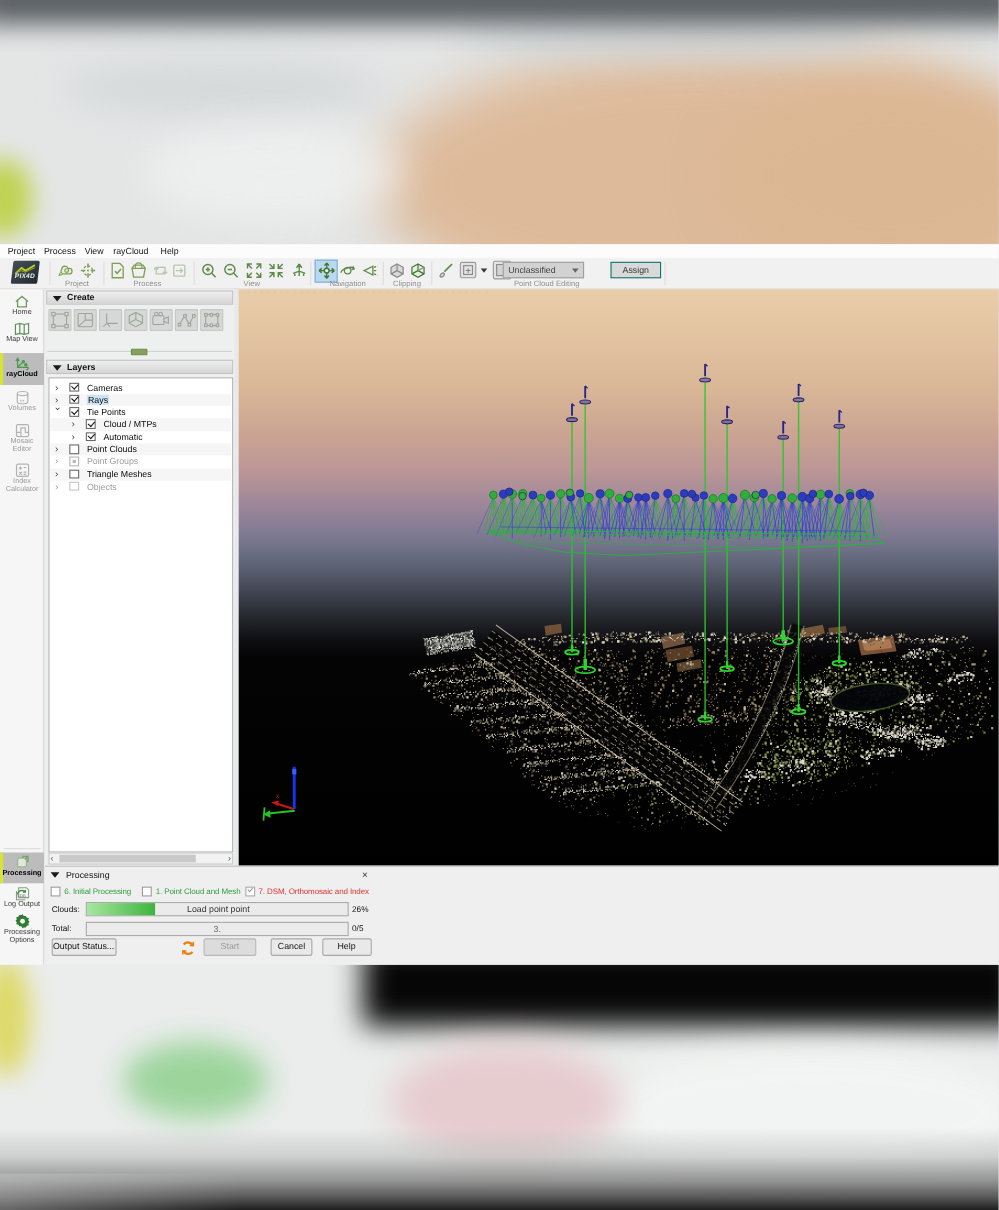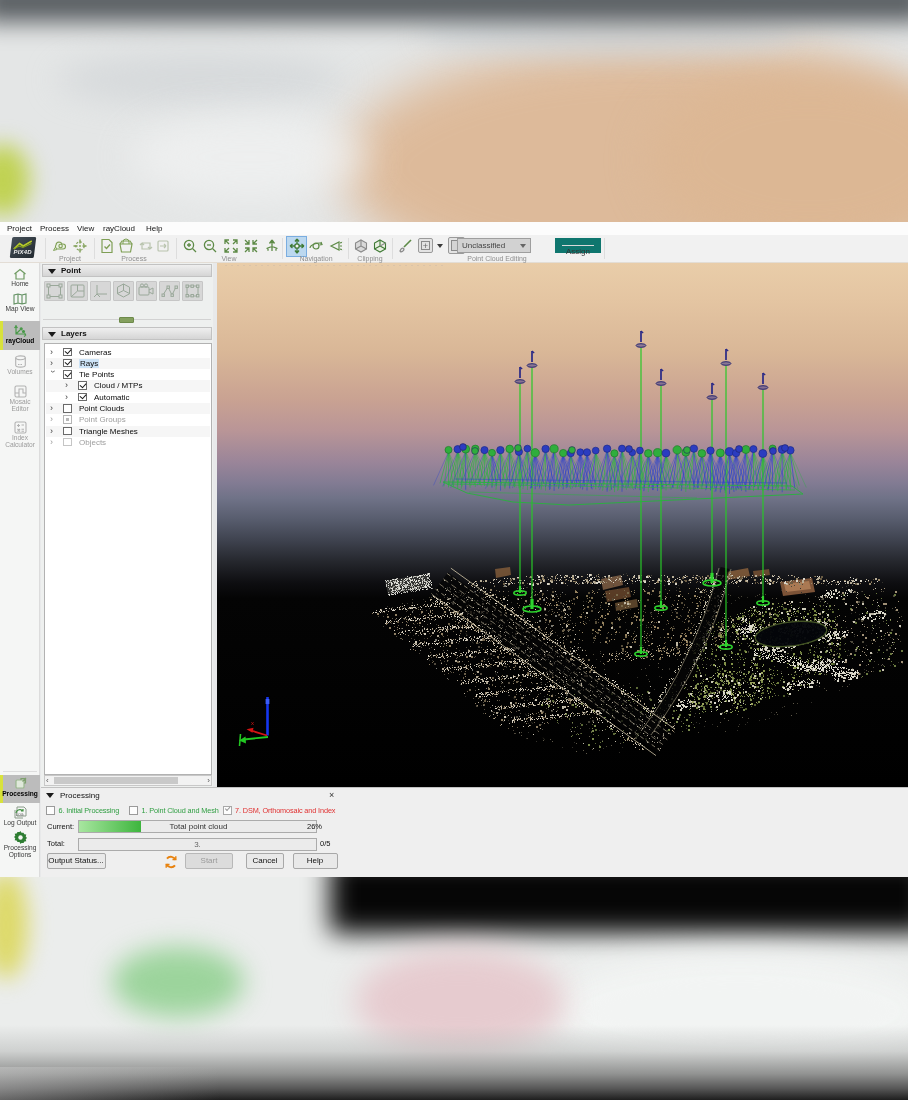--- a/index.html
+++ b/index.html
@@ -153,21 +153,21 @@
       <path d="M13 2L6 9" stroke-width="1.6"></path>
       <path d="M2 13c1-3 2-3 3-3l1 1c0 1 0 2-3 3z" fill="#e8e8e8" stroke="#8a8a8a"></path>
     </svg>
  <div class="abs" style="left:418px;top:3px;width:15px;height:15px;background:#e3e3e3;border:1px solid #9a9a9a;border-radius:2px"></div>
  <div class="abs" style="left:421px;top:6px;width:9px;height:9px;border:1px solid #8a8a8a;font-size:9px;line-height:8px;text-align:center;color:#6a6a6a">+</div>
  <div class="abs" style="left:437px;top:9px;width:0;height:0;border-left:3.5px solid transparent;border-right:3.5px solid transparent;border-top:4px solid #3a3a3a"></div>
  <div class="abs" style="left:448px;top:2px;width:17px;height:17px;background:#e3e3e3;border:1px solid #9a9a9a;border-radius:2px"></div>
  <div class="abs" style="left:451px;top:5px;width:11px;height:11px;background:#d4d4d4;border:1px solid #8a8a8a"></div>
  <div class="abs" style="left:468px;top:9px;width:0;height:0;border-left:3.5px solid transparent;border-right:3.5px solid transparent;border-top:4px solid #3a3a3a"></div>
  <div class="abs" style="left:457px;top:3px;width:74px;height:15px;background:#d2d2d2;border:1px solid #9e9e9e;font-size:8px;color:#444;line-height:13px"><span style="margin-left:4px">Unclassified</span><span class="abs" style="right:4px;top:5px;width:0;height:0;border-left:3px solid transparent;border-right:3px solid transparent;border-top:4px solid #666"></span></div>
- <div class="abs" style="left:555px;top:3px;width:46px;height:15px;background:#d9d9d9;border:7px solid #0f766e;font-size:8px;color:#333;text-align:center;line-height:13px">Assign</div>
+ <div class="abs" style="left:555px;top:3px;width:46px;height:15px;background:#d9d9d9;border:1px solid #0f766e;font-size:8px;color:#333;text-align:center;line-height:13px">Assign</div>
  <div class="tlabel" style="left:70px">Project</div>
     <div class="tlabel" style="left:134px">Process</div>
     <div class="tlabel" style="left:229px">View</div>
     <div class="tlabel" style="left:316px">Navigation</div>
     <div class="tlabel" style="left:370px">Clipping</div>
     <div class="tlabel" style="left:497px">Point Cloud Editing</div>
 </div>
 <div id="sidebar">
  <div class="sitem" style="top:5px">
       <svg width="14" height="12" viewBox="0 0 14 12" fill="none" stroke="#6f9a62" stroke-width="1.2">
@@ -234,21 +234,21 @@
       <svg width="13" height="13" viewBox="0 0 13 13">
         <path fill="#2e7d32" d="M6.5 0l1 1.7h2l.9 1.6 1.9.3-.6 1.9L13 6.9l-1.3 1.4.6 1.9-1.9.3-.9 1.6h-2L6.5 13l-1-1.9h-2l-.9-1.6-1.9-.3.6-1.9L0 6.1l1.3-1.4-.6-1.9 1.9-.3.9-1.6h2z" transform="translate(0 0) scale(1 1)"></path>
         <circle cx="6.5" cy="6.5" r="2.2" fill="#f5f6f5"></circle>
       </svg>
       <div class="lab">Processing<br>Options</div>
     </div>
 </div>
 <div id="leftpanel">
  <div class="phead" style="top:1px">
       <span class="tri"></span>
-      <span class="tx">Point</span>
+      <span class="tx">Create</span>
     </div>
  <div class="cbtn" style="left:3px"><svg width="19" height="18" viewBox="0 0 19 18" fill="none" stroke="#9aa89a" stroke-width="1">
         <rect x="3.5" y="3.5" width="12" height="11"></rect>
         <rect x="2" y="2" width="3" height="3" fill="#d7d7d7"></rect>
         <rect x="14" y="2" width="3" height="3" fill="#d7d7d7"></rect>
         <rect x="2" y="13" width="3" height="3" fill="#d7d7d7"></rect>
         <rect x="14" y="13" width="3" height="3" fill="#d7d7d7"></rect>
       </svg></div>
  <div class="cbtn" style="left:26px"><svg width="19" height="18" viewBox="0 0 19 18" fill="none" stroke="#9aa89a" stroke-width="1">
         <rect x="3" y="3" width="13" height="12" rx="1"></rect>
@@ -850,26 +850,26 @@
  <div class="abs" style="left:19px;top:3px;font-size:8px;color:#111">Processing</div>
  <div class="abs" style="left:288px;top:2px;font-size:9px;color:#333">×</div>
  <div class="pcb" style="left:5px;top:18px"></div>
     <div class="abs" style="left:17.5px;top:18px;font-size:7.3px;letter-spacing:-0.12px;color:#2f9e42">6. Initial Processing</div>
  <div class="pcb" style="left:88px;top:18px"></div>
     <div class="abs" style="left:100.5px;top:18px;font-size:7.3px;letter-spacing:-0.12px;color:#2f9e42">1. Point Cloud and Mesh</div>
  <div class="pcb" style="left:182px;top:18px;border-color:#a8a8a8">
       <span class="abs" style="left:0.5px;top:0px;width:4.5px;height:2.5px;border-left:1.4px solid #999;border-bottom:1.4px solid #999;transform:rotate(-48deg)"></span>
     </div>
     <div class="abs" style="left:194px;top:18px;font-size:7.3px;letter-spacing:-0.12px;color:#e03131">7. DSM, Orthomosaic and Index</div>
- <div class="abs" style="left:6px;top:33.5px;font-size:7.5px;color:#111">Current:</div>
+ <div class="abs" style="left:6px;top:33.5px;font-size:7.5px;color:#111">Clouds:</div>
  <div class="bar" style="left:37px;top:32px;width:239px;line-height:11px">
       <div class="abs" style="left:0;top:0;width:62px;height:11px;background:linear-gradient(90deg,#a8e6a0,#3db53d)"></div>
-      <span class="abs" style="left:0;width:239px;top:0">Total point cloud</span>
-    </div>
- <div class="abs" style="left:266px;top:33.5px;font-size:7.5px;color:#111">26%</div>
+      <span class="abs" style="left:0;width:239px;top:0">Load point point</span>
+    </div>
+ <div class="abs" style="left:279px;top:33.5px;font-size:7.5px;color:#111">26%</div>
  <div class="abs" style="left:6px;top:51px;font-size:7.5px;color:#111">Total:</div>
  <div class="bar" style="left:37px;top:49.5px;width:239px;line-height:11px;color:#666">3.</div>
  <div class="abs" style="left:279px;top:51px;font-size:7.5px;color:#111">0/5</div>
  <div class="pbtn" style="left:5.5px;top:65px;width:59px">Output Status...</div>
  <svg class="abs" style="left:123px;top:67px" width="14" height="14" viewBox="0 0 14 14" fill="none" stroke="#e8820e" stroke-width="2">
       <path d="M11.5 5A5 5 0 0 0 3 3.6M2.5 9a5 5 0 0 0 8.5 1.4"></path>
       <path d="M11.8 1.2v3.3H8.5M2.2 12.8V9.5h3.3" stroke-width="1.4" fill="none"></path>
     </svg>
  <div class="pbtn" style="left:144px;top:65px;width:48px;background:#dcdcdc;color:#9a9a9a;border-color:#b8b8b8">Start</div>
  <div class="pbtn" style="left:205px;top:65px;width:38px">Cancel</div>

